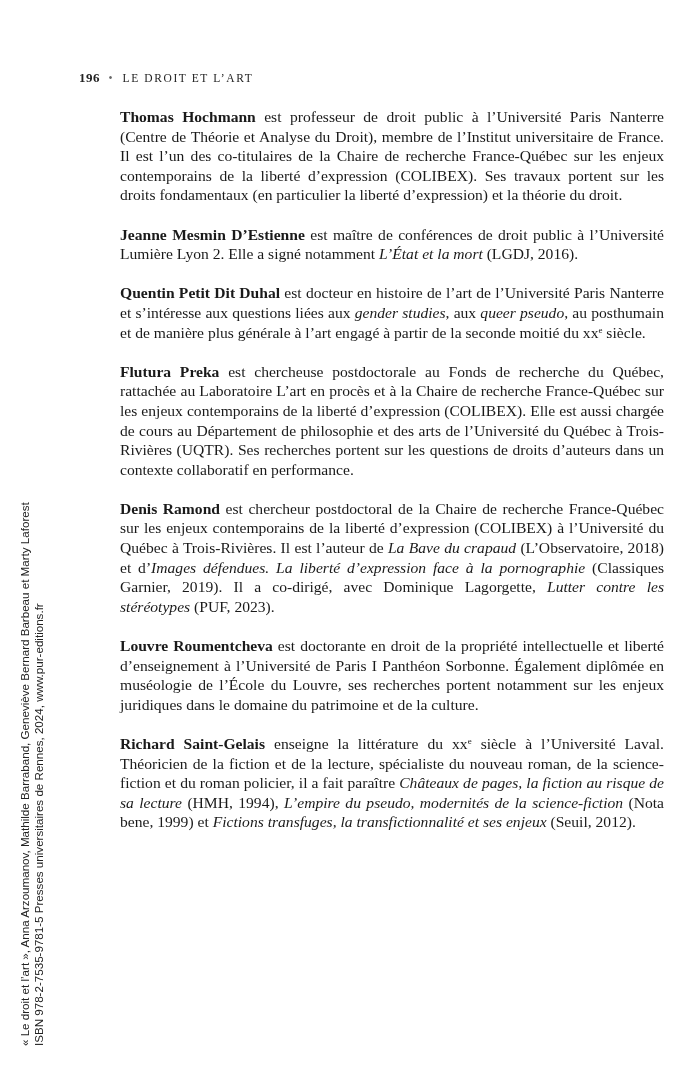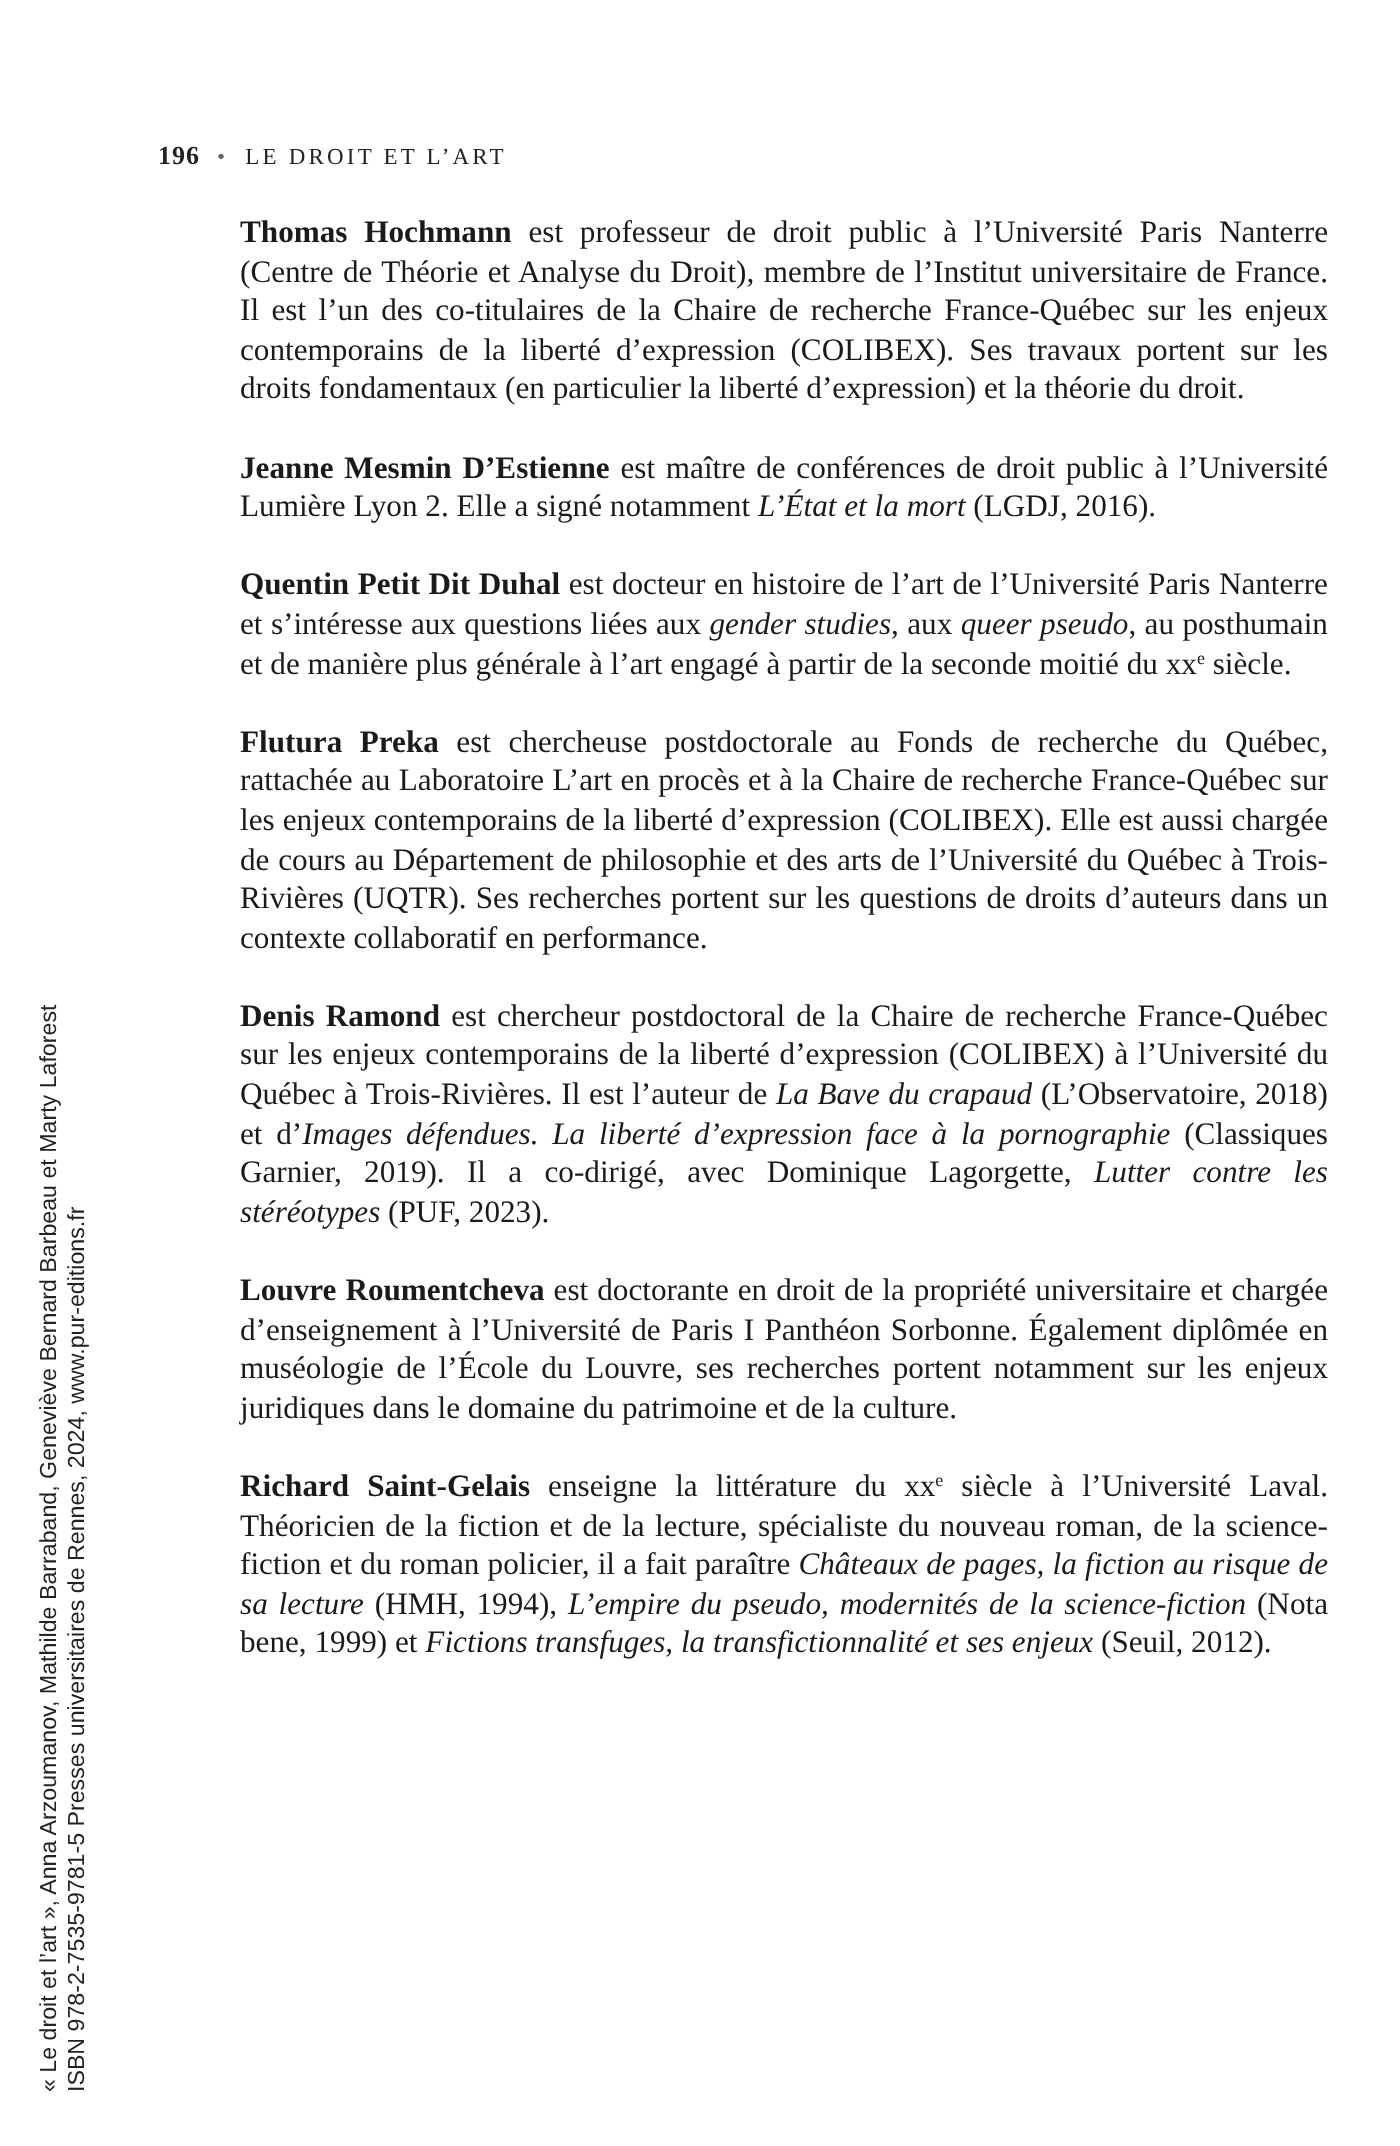--- a/index.html
+++ b/index.html
@@ -37,20 +37,20 @@
   <span class="sep">•</span>
   <span>LE DROIT ET L’ART</span>
 </div>
 
 <div class="content">
   <p class="bio"><span class="name">Thomas Hochmann</span><span> est professeur de droit public à l’Université Paris Nanterre (Centre de Théorie et Analyse du Droit), membre de l’Institut universitaire de France. Il est l’un des co-titulaires de la Chaire de recherche France-Québec sur les enjeux contemporains de la liberté d’expression (COLIBEX). Ses travaux portent sur les droits fondamentaux (en particulier la liberté d’expression) et la théorie du droit.</span></p>
   <p class="bio"><span class="name">Jeanne Mesmin D’Estienne</span><span> est maître de conférences de droit public à l’Uni­versité Lumière Lyon 2. Elle a signé notamment </span><i>L’État et la mort</i><span> (LGDJ, 2016).</span></p>
   <p class="bio"><span class="name">Quentin Petit Dit Duhal</span><span> est docteur en histoire de l’art de l’Université Paris Nanterre et s’intéresse aux questions liées aux </span><i>gender studies</i><span>, aux </span><i>queer pseudo</i><span>, au posthumain et de manière plus générale à l’art engagé à partir de la seconde moitié du xx</span><sup>e</sup><span> siècle.</span></p>
   <p class="bio"><span class="name">Flutura Preka</span><span> est chercheuse postdoctorale au Fonds de recherche du Québec, rattachée au Laboratoire L’art en procès et à la Chaire de recherche France-Québec sur les enjeux contemporains de la liberté d’expression (COLIBEX). Elle est aussi chargée de cours au Département de philosophie et des arts de l’Uni­versité du Québec à Trois-Rivières (UQTR). Ses recherches portent sur les ques­tions de droits d’auteurs dans un contexte collaboratif en performance.</span></p>
   <p class="bio"><span class="name">Denis Ramond</span><span> est chercheur postdoctoral de la Chaire de recherche France-Québec sur les enjeux contemporains de la liberté d’expression (COLIBEX) à l’Université du Québec à Trois-Rivières. Il est l’auteur de </span><i>La Bave du cra­paud</i><span> (L’Observatoire, 2018) et d’</span><i>Images défendues. La liberté d’expression face à la pornographie</i><span> (Classiques Garnier, 2019). Il a co-dirigé, avec Dominique Lagorgette, </span><i>Lutter contre les stéréotypes</i><span> (PUF, 2023).</span></p>
-  <p class="bio"><span class="name">Louvre Roumentcheva</span><span> est doctorante en droit de la propriété universitaire et chargée d’enseignement à l’Université de Paris I Panthéon Sorbonne. Également diplômée en muséologie de l’École du Louvre, ses recherches portent notamment sur les enjeux juridiques dans le domaine du patrimoine et de la culture.</span></p>
+  <p class="bio"><span class="name">Louvre Roumentcheva</span><span> est doctorante en droit de la propriété intellectuelle et liberté d’enseignement à l’Université de Paris I Panthéon Sorbonne. Également diplômée en muséologie de l’École du Louvre, ses recherches portent notamment sur les enjeux juridiques dans le domaine du patrimoine et de la culture.</span></p>
   <p class="bio"><span class="name">Richard Saint-Gelais</span><span> enseigne la littérature du xx</span><sup>e</sup><span> siècle à l’Université Laval. Théoricien de la fiction et de la lecture, spécialiste du nouveau roman, de la science-fiction et du roman policier, il a fait paraître </span><i>Châteaux de pages, la fiction au risque de sa lecture</i><span> (HMH, 1994), </span><i>L’empire du pseudo, modernités de la science-fiction</i><span> (Nota bene, 1999) et </span><i>Fictions transfuges, la transfictionnalité et ses enjeux</i><span> (Seuil, 2012).</span></p>
 </div>
 
 <div class="side-note">
   <div>« Le droit et l’art », Anna Arzoumanov, Mathilde Barraband, Geneviève Bernard Barbeau et Marty Laforest</div>
   <div>ISBN 978-2-7535-9781-5 Presses universitaires de Rennes, 2024, www.pur-editions.fr</div>
 </div>
 
 </body></html>

